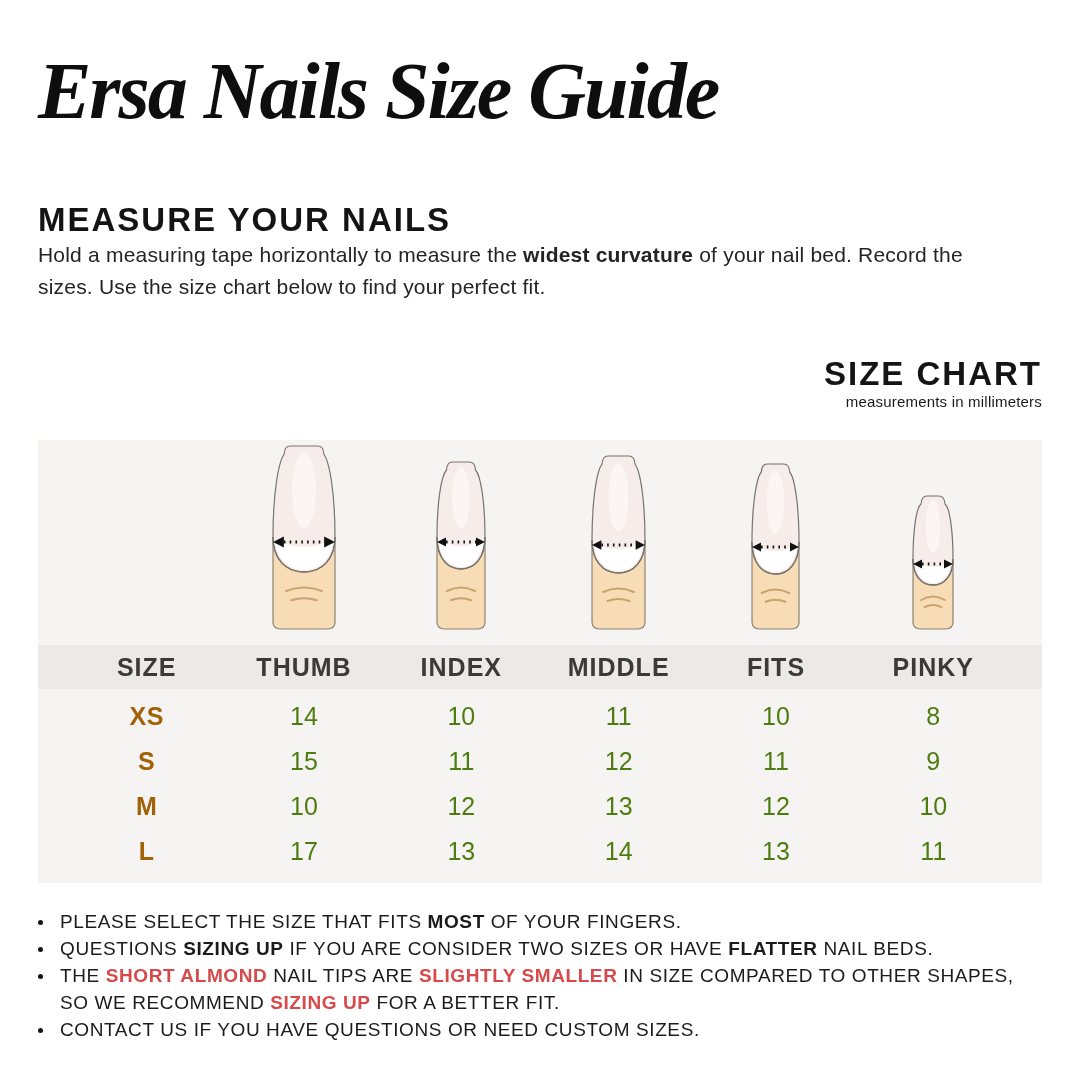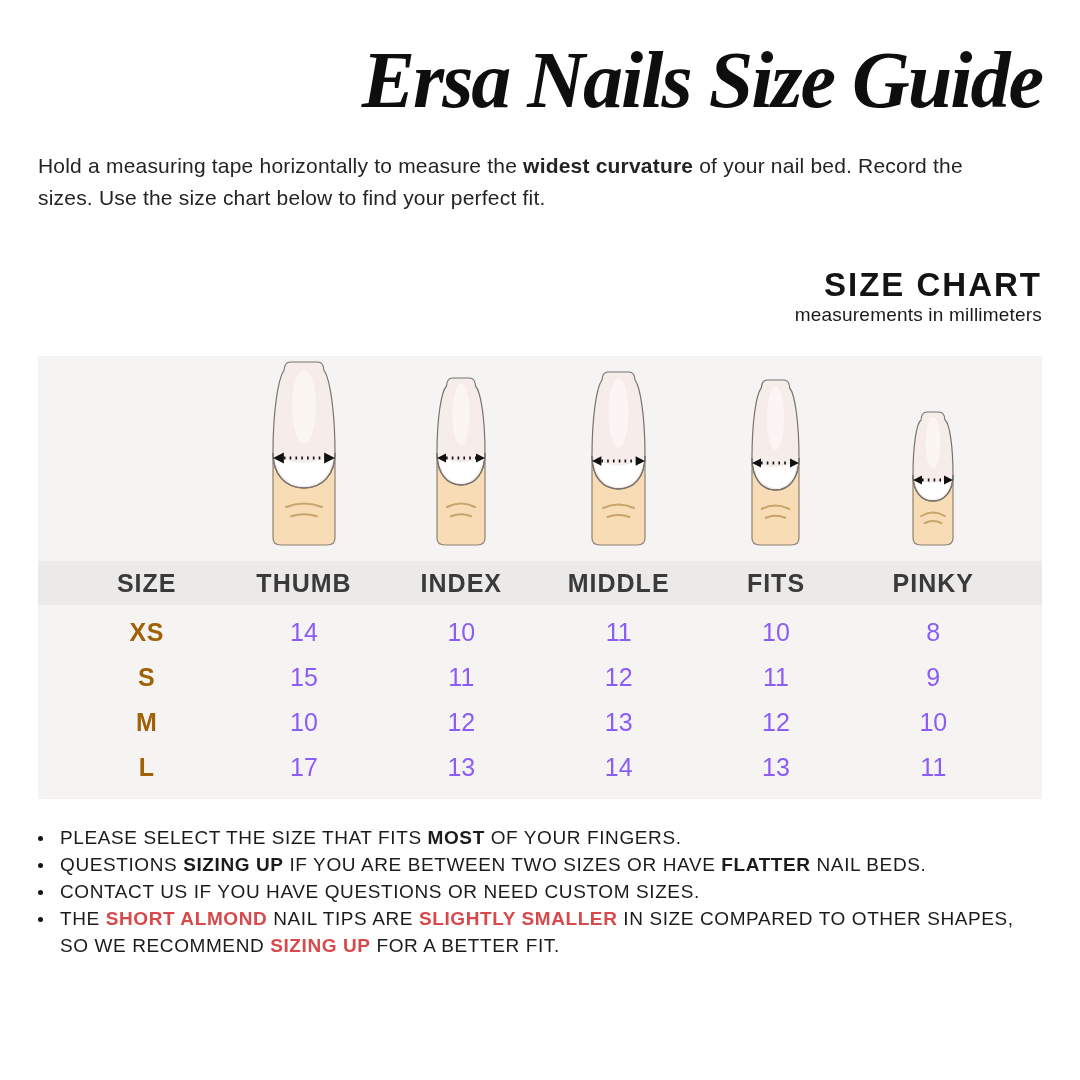--- a/index.html
+++ b/index.html
@@ -10,52 +10,51 @@
     color:#1c1c1c;
   }
   .page { width:1080px; height:1080px; padding:0 38px; }
 
   .main-title {
     font-family:"Liberation Serif", serif;
     font-style:italic;
     font-weight:600;
     font-size:80px;
     letter-spacing:-2px;
-    text-align:right;
-    padding-top:38px;
+    text-align:left;
+    padding-top:49px;
     line-height:1.05;
     color:#0e0e0e;
     white-space:nowrap;
   }
 
   .section-heading {
     font-size:33px;
     font-weight:700;
     letter-spacing:2px;
     color:#141414;
   }
   .measure-heading { margin-top:68px; }
 
   .intro-text {
-    margin-top:28px;
     font-size:21px;
     line-height:32px;
     color:#242424;
     max-width:965px;
     letter-spacing:0.2px;
   }
 
   .size-chart-headrow {
     margin-top:52px;
     display:flex;
     justify-content:space-between;
     align-items:flex-end;
     flex-direction:column;
   }
-  .units-note { font-size:19px; color:#1a1a1a; letter-spacing:0.2px; padding-bottom:2px; }
+  .units-note { font-size:15px; color:#1a1a1a; letter-spacing:0.2px; padding-bottom:2px; }
 
   .chart-panel { margin-top:28px; background:#f5f4f2; width:1004px; }
 
   .grid6 { display:grid; grid-template-columns:repeat(6,1fr); padding:0 30px; }
 
   .fingers-row { height:205px; align-items:end; }
   .finger-cell { display:flex; justify-content:center; align-items:flex-end; padding-bottom:15px; }
   .finger-cell svg { display:block; }
 
   .header-band { background:#eceae8; }
@@ -63,21 +62,21 @@
   .header-cell {
     text-align:center;
     font-weight:700;
     font-size:25px;
     letter-spacing:1px;
     color:#3a3a3a;
   }
 
   .table-body { padding:5px 0 9px; }
   .table-row { height:45px; align-items:center; }
-  .cell { text-align:center; font-size:25px; color:#8b5cf6; }
+  .cell { text-align:center; font-size:25px; color:#4d7c0f; }
   .size-cell { font-weight:700; color:#a16207; letter-spacing:0.5px; }
 
   .notes-list { margin-top:26px; list-style:none; max-width:1000px; }
   .notes-list li {
     display:flex;
     gap:17px;
     font-size:19px;
     letter-spacing:0.6px;
     line-height:26.5px;
     margin-bottom:0.5px;
@@ -90,20 +89,21 @@
   .b { font-weight:700; }
   .red { color:#d8494b; font-weight:700; }
 </style>
 </head>
 <body>
 
 <div class="page">
 
   <h1 class="main-title">Ersa Nails Size Guide</h1>
 
+  <h2 class="section-heading measure-heading">MEASURE YOUR NAILS</h2>
 
   <p class="intro-text"><span>Hold a measuring tape horizontally to measure the </span><span class="b">widest curvature</span><span> of your nail bed. Record the sizes. Use the size chart below to find your perfect fit.</span></p>
 
   <div class="size-chart-headrow">
     <h2 class="section-heading">SIZE CHART</h2>
     <span class="units-note">measurements in millimeters</span>
   </div>
 
   <div class="chart-panel">
     <div class="grid6 fingers-row" id="fingers-row">
@@ -225,25 +225,25 @@
       </div>
   </div>
 
   <ul class="notes-list" id="notes-list">
       <li>
         <span class="bullet-dot"></span>
         <span><span>PLEASE SELECT THE SIZE THAT FITS </span><span class="b">MOST</span><span> OF YOUR FINGERS.</span></span>
       </li>
       <li>
         <span class="bullet-dot"></span>
-        <span><span>QUESTIONS </span><span class="b">SIZING UP</span><span> IF YOU ARE BETWEEN TWO SIZES OR HAVE </span><span class="b">FLATTER</span><span> NAIL BEDS.</span></span>
+        <span><span>QUESTIONS </span><span class="b">SIZING UP</span><span> IF YOU ARE CONSIDER TWO SIZES OR HAVE </span><span class="b">FLATTER</span><span> NAIL BEDS.</span></span>
+      </li>
+      <li>
+        <span class="bullet-dot"></span>
+        <span><span>THE </span><span class="b red">SHORT ALMOND</span><span> NAIL TIPS ARE </span><span class="b red">SLIGHTLY SMALLER</span><span> IN SIZE COMPARED TO OTHER SHAPES, SO WE RECOMMEND </span><span class="b red">SIZING UP</span><span> FOR A BETTER FIT.</span></span>
       </li>
       <li>
         <span class="bullet-dot"></span>
         <span><span>CONTACT US IF YOU HAVE QUESTIONS OR NEED CUSTOM SIZES.</span></span>
       </li>
-      <li>
-        <span class="bullet-dot"></span>
-        <span><span>THE </span><span class="b red">SHORT ALMOND</span><span> NAIL TIPS ARE </span><span class="b red">SLIGHTLY SMALLER</span><span> IN SIZE COMPARED TO OTHER SHAPES, SO WE RECOMMEND </span><span class="b red">SIZING UP</span><span> FOR A BETTER FIT.</span></span>
-      </li>
     </ul>
 
 </div>
 
 </body></html>

